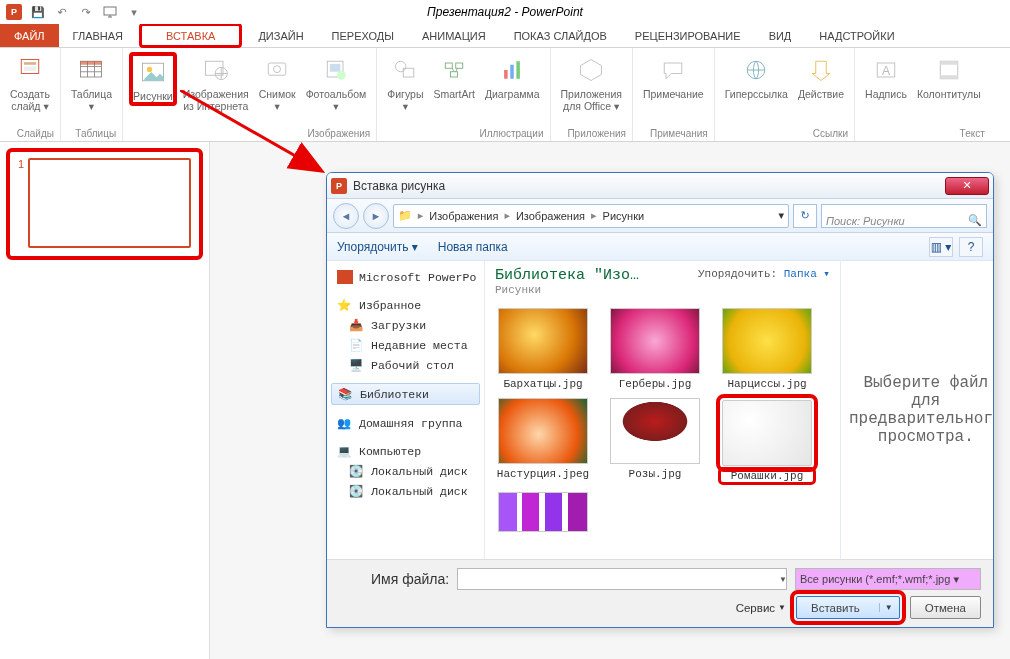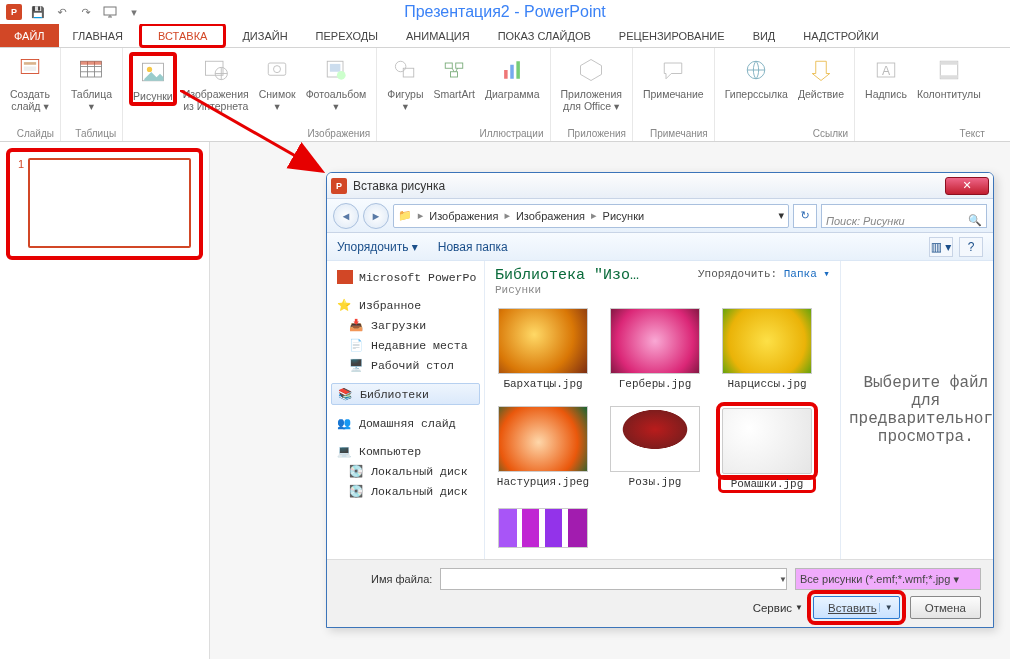--- a/index.html
+++ b/index.html
@@ -3,27 +3,27 @@
 <meta charset="utf-8">
 <style>
   * { box-sizing: border-box; margin: 0; padding: 0; }
   body { font-family: "Segoe UI", Tahoma, sans-serif; font-size: 11px; background: #fff; color: #444; width: 1010px; height: 659px; overflow: hidden; position: relative; }
 
   
   .titlebar { height: 24px; background: #fff; display: flex; align-items: center; padding: 0 6px; position: relative; }
   .pp-icon { width: 16px; height: 16px; background: #d24726; color: #fff; font-size: 9px; font-weight: bold; display: flex; align-items: center; justify-content: center; margin-right: 6px; border-radius: 2px; }
   .qat { display: flex; align-items: center; gap: 4px; }
   .qat-btn { width: 20px; height: 20px; display: flex; align-items: center; justify-content: center; color: #777; cursor: pointer; }
-  .title-center { position: absolute; left: 50%; transform: translateX(-50%); color: #3b82f6; font-size: 16px; }
+  .title-center { position: absolute; left: 50%; transform: translateX(-50%); color: #000000; font-size: 12px; font-style: italic; }
 
   
   .tabs { height: 24px; background: #fff; display: flex; align-items: stretch; padding-left: 0; border-bottom: 1px solid #d4d4d4; }
   .tab { padding: 0 14px; display: flex; align-items: center; font-size: 11px; color: #444; cursor: pointer; text-transform: uppercase; }
   .tab.file { background: #d24726; color: #fff; }
-  .tab.highlighted { border: 3px solid #e60000; border-radius: 4px; margin: -1px 2px; padding: 0 16px; color: #d24726; }
+  .tab.highlighted { border: 3px solid #e60000; border-radius: 4px; margin: -1px 2px; padding: 0 24px; color: #d24726; }
 
   
   .ribbon { height: 94px; background: #fff; border-bottom: 1px solid #d4d4d4; display: flex; }
   .group { border-right: 1px solid #e8e8e8; display: flex; flex-direction: column; justify-content: space-between; padding: 4px 6px 2px; position: relative; }
   .group-tools { display: flex; gap: 2px; flex: 1; align-items: flex-start; }
   .tool { display: flex; flex-direction: column; align-items: center; justify-content: flex-start; width: auto; min-width: 42px; padding: 2px 4px; cursor: pointer; text-align: center; }
   .tool.hl { border: 4px solid #e60000; border-radius: 4px; padding: 0; }
   .tool-ico { width: 32px; height: 32px; display: flex; align-items: center; justify-content: center; margin-bottom: 2px; color: #888; }
   .tool-ico svg { width: 28px; height: 28px; }
   .tool-label { font-size: 10.5px; color: #666; line-height: 12px; white-space: pre-line; }
@@ -65,40 +65,40 @@
   .tree-item.sel { background: linear-gradient(#eef5fd,#dbe9fb); border: 1px solid #b6d0f0; border-radius: 2px;}
   .tree-sub { padding-left: 18px; }
   .tico { width: 16px; height: 14px; flex-shrink: 0; }
 
   .files { flex: 1; padding: 6px 10px; overflow: hidden; border-right: 1px solid #e4ecf6; position: relative; }
   .lib-title { color: #0a6b3b; font-size: 15px; margin-bottom: 0; white-space: nowrap; overflow: hidden; text-overflow: ellipsis; }
   .lib-sub { color: #888; font-size: 11px; margin-bottom: 4px; }
   .files-top { display: flex; align-items: flex-start; }
   .arrange { margin-left: auto; font-size: 11px; color: #555; white-space: nowrap; }
   .arrange a { color: #1b6cc1; cursor: pointer; }
-  .thumbs { display: flex; flex-wrap: wrap; gap: 16px 16px; margin-top: 8px; }
+  .thumbs { display: flex; flex-wrap: wrap; gap: 8px 16px; margin-top: 8px; }
   .thumb { display: flex; flex-direction: column; align-items: center; width: 96px; cursor: pointer; }
   .thumb .img { width: 90px; height: 66px; border: 1px solid #ccc; background: #ddd; }
   .thumb .cap { font-size: 11px; color: #333; margin-top: 4px; text-align: center; white-space: nowrap; overflow: hidden; text-overflow: ellipsis; width: 100%; }
   .thumb.selected { padding: 2px; }
   .thumb.selected .img { outline: 4px solid #e60000; outline-offset: 2px; border-radius: 2px; }
   .thumb.selected .cap { outline: 3px solid #e60000; border-radius: 2px; padding: 0 2px; }
   .thumb .img.partial { height: 40px; }
 
   .preview { width: 152px; display: flex; align-items: center; text-align: center; color: #666; font-size: 16px; padding: 8px; }
 
   .dlg-footer { background: #f1f1f1; border-top: 1px solid #ddd; padding: 8px 12px; }
   .footer-row { display: flex; align-items: center; gap: 8px; margin-bottom: 6px; }
-  .footer-row label { font-size: 11px; color: #333; white-space: nowrap; padding-left: 32px; }
+  .footer-row label { font-size: 14px; color: #333; white-space: nowrap; padding-left: 32px; }
   .fname { flex: 1; height: 22px; border: 1px solid #b8b8b8; background: #fff; }
   .filter { width: 186px; height: 22px; border: 1px solid #b8b8b8; background: #f0abfc; font-size: 11px; padding: 0 4px; display: flex; align-items: center; white-space: nowrap; overflow: hidden; }
   .footer-btns { display: flex; align-items: center; gap: 10px; justify-content: flex-end; }
   .txtbtn { font-size: 11.5px; color: #333; cursor: pointer; display: flex; align-items: center; gap: 3px; }
   .btn { height: 23px; padding: 0 14px; border: 1px solid #888; background: linear-gradient(#fcfcfc,#e4e4e4); border-radius: 2px; font-size: 11.5px; cursor: pointer; display: flex; align-items: center; }
-  .btn.primary { background: linear-gradient(#e9f4ff,#c9e2ff); border: 1px solid #2a79cf; position: relative; padding-right: 22px; text-decoration: underline; }
+  .btn.primary { background: linear-gradient(#e9f4ff,#c9e2ff); border: 1px solid #2a79cf; position: relative; padding-right: 39px; }
   .btn.primary::after { content: "▼"; font-size: 8px; position: absolute; right: 6px; top: 6px; color: #345; border-left: 1px solid #9bc0e8; padding-left: 5px; }
   .btn.primary.hl { outline: 4px solid #e60000; outline-offset: 2px; border-radius: 2px; }
 
   
   .img.orange { background: radial-gradient(circle at 40% 40%, #ffd966, #d97706 60%, #7c2d12); }
   .img.pink   { background: radial-gradient(circle at 50% 50%, #f9a8d4, #db2777 70%, #831843); }
   .img.yellow { background: radial-gradient(circle at 50% 50%, #fde047, #eab308 70%, #65a30d); }
   .img.orange2{ background: radial-gradient(circle at 45% 55%, #fed7aa, #ea580c 65%, #166534); }
   .img.roses  { background: radial-gradient(ellipse 60% 50% at 50% 35%, #b91c1c, #7f1d1d 60%, #ffffff 62%); }
   .img.daisy  { background: radial-gradient(circle at 30% 30%, #fff, #e5e5e5), repeating-radial-gradient(circle at 60% 60%, #fff 0 6px, #fde047 6px 8px); }
@@ -412,21 +412,21 @@
         <span>Рабочий стол</span>
       </div>
       <div style="height:8px"></div>
       <div class="tree-item sel">
         <span class="tico">📚</span>
         <span>Библиотеки</span>
       </div>
       <div style="height:8px"></div>
       <div class="tree-item">
         <span class="tico">👥</span>
-        <span>Домашняя слайд</span>
+        <span>Домашняя группа</span>
       </div>
       <div style="height:8px"></div>
       <div class="tree-item">
         <span class="tico">💻</span>
         <span>Компьютер</span>
       </div>
       <div class="tree-item tree-sub">
         <span class="tico">💽</span>
         <span>Локальный диск</span>
       </div>

